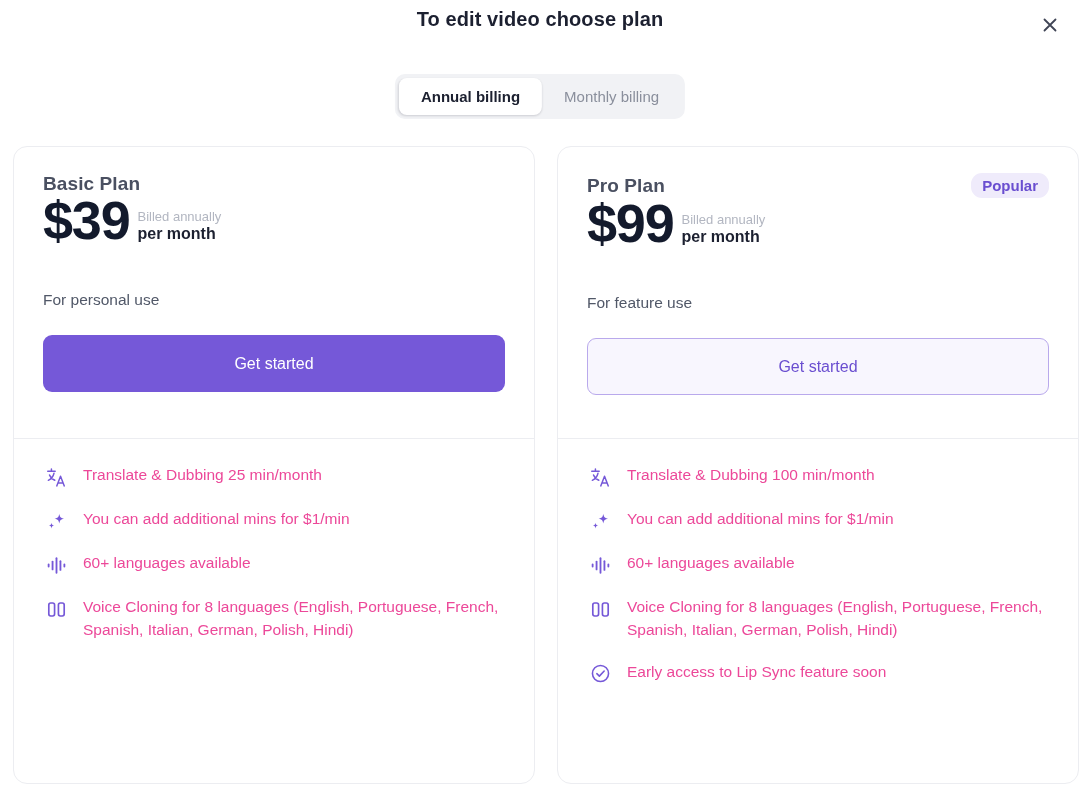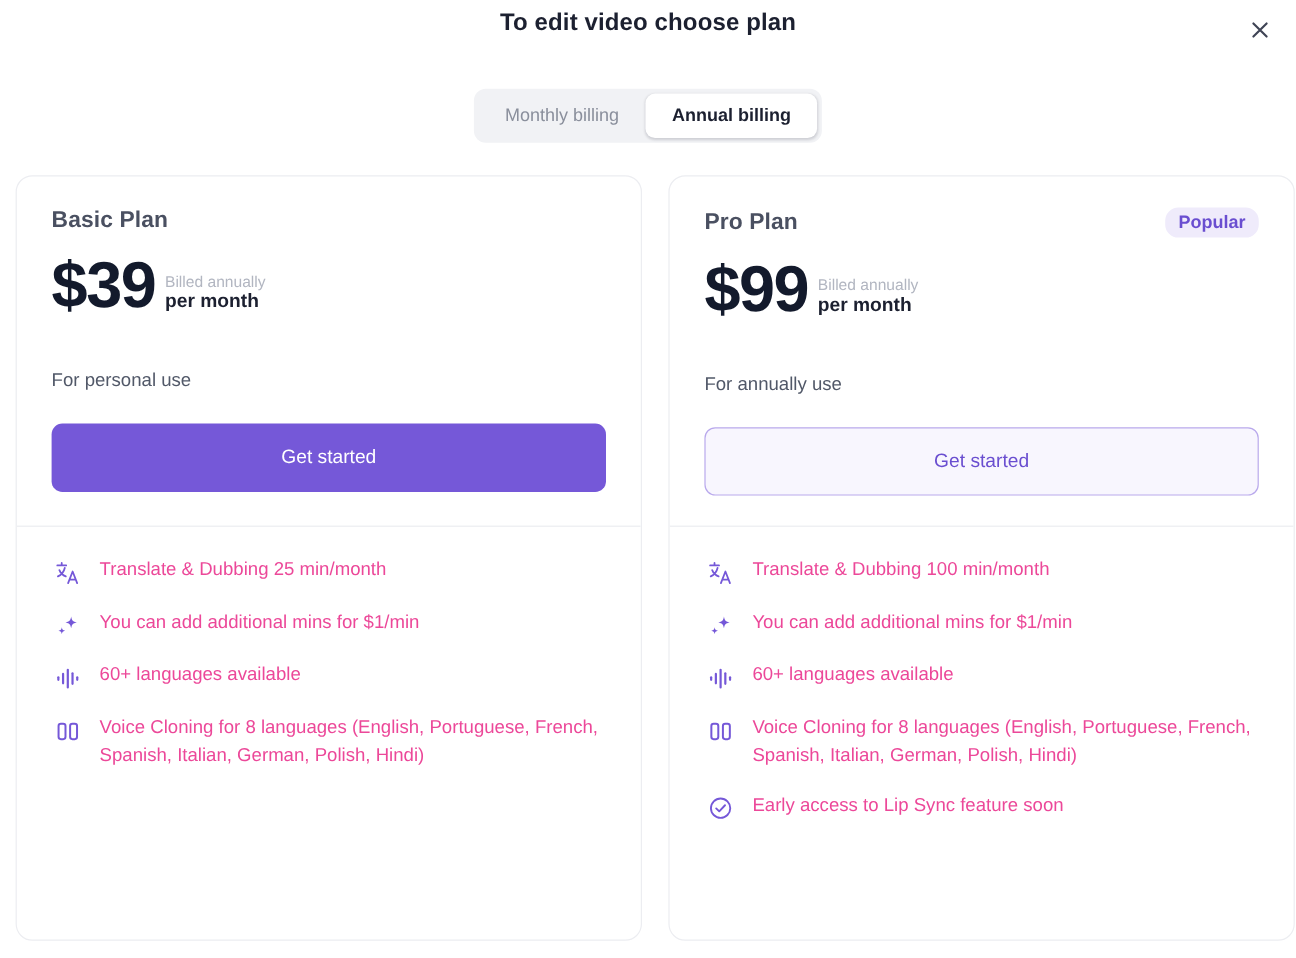--- a/index.html
+++ b/index.html
@@ -117,21 +117,20 @@
   .popular-badge {
     background: #efebfb;
     color: #6a4ed0;
     font-size: 15px;
     padding: 5px 11px;
     border-radius: 11px;
     line-height: 1;
   }
 
   .price-row {
-    margin-top: 18px;
     display: flex;
     align-items: flex-end;
   }
   .price-amount {
     font-size: 54px;
     font-weight: bold;
     color: #131a2c;
     line-height: 0.95;
     letter-spacing: -1.2px;
   }
@@ -220,22 +219,22 @@
 
   <div class="close-button">
     <span>
       <svg width="20" height="20" viewBox="0 0 20 20" fill="none">
         <path d="M4.5 4.5 L15.5 15.5 M15.5 4.5 L4.5 15.5" stroke="#3f4455" stroke-width="1.8" stroke-linecap="round"></path>
       </svg>
     </span>
   </div>
 
   <div class="billing-toggle">
+    <div class="toggle-option active">Annual billing</div>
     <div class="toggle-option">Monthly billing</div>
-    <div class="toggle-option active">Annual billing</div>
   </div>
 
   <div class="plans">
 
     <div class="plan-card">
       <div class="card-head">
         <div class="plan-name-row">
           <div class="plan-name">Basic Plan</div>
         </div>
 
@@ -310,21 +309,21 @@
         </div>
 
         <div class="price-row">
           <div class="price-amount">$99</div>
           <div class="price-meta">
             <div class="price-billed">Billed annually</div>
             <div class="price-period">per month</div>
           </div>
         </div>
 
-        <div class="plan-usage">For annually use</div>
+        <div class="plan-usage">For feature use</div>
 
         <div class="cta-button cta-outline">Get started</div>
       </div>
 
       <div class="card-divider"></div>
 
       <div class="features">
         <div class="feature-item">
           <span class="feature-icon">
             <svg width="21" height="21" viewBox="0 0 24 24" fill="none">

